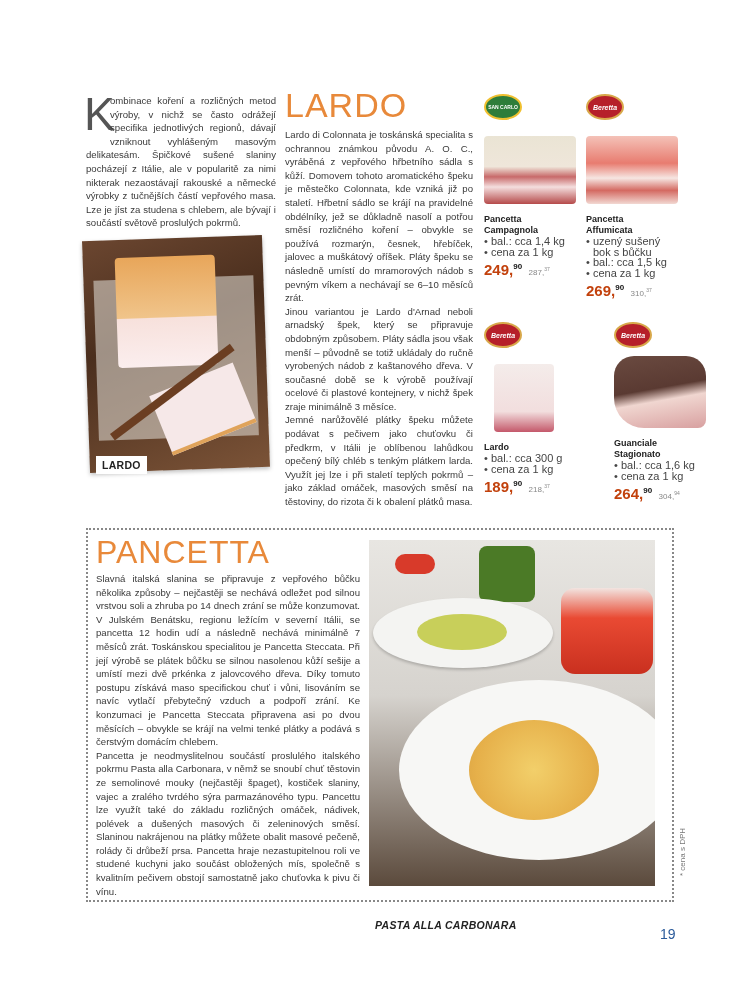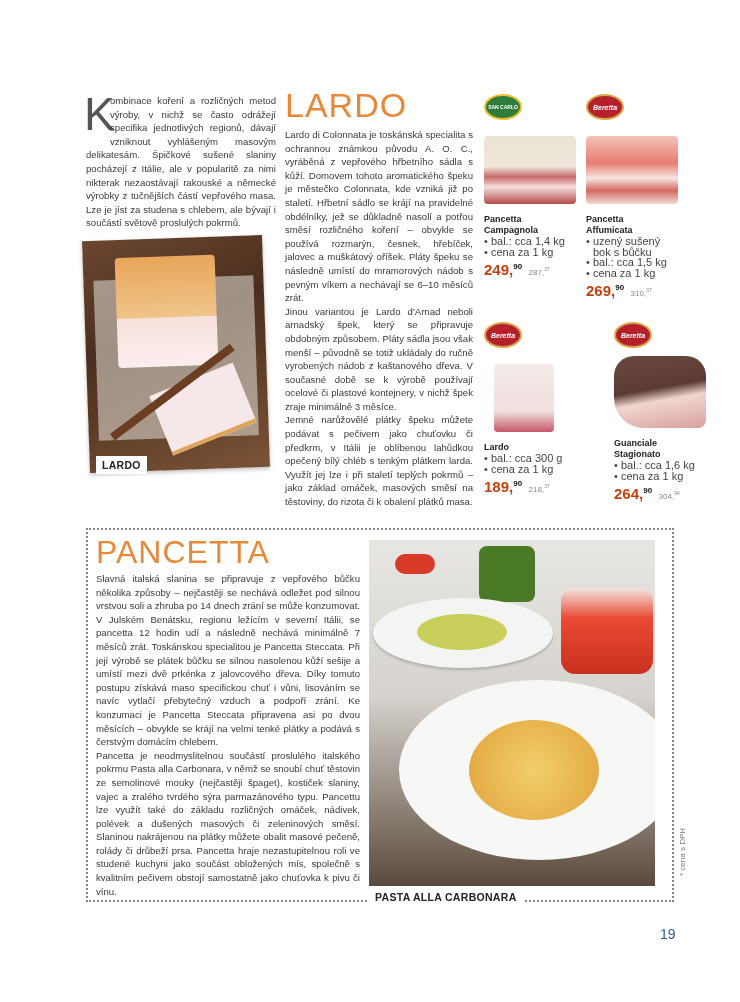--- a/index.html
+++ b/index.html
@@ -34,21 +34,21 @@
   .pancetta-title{left:96px;top:534px;font-size:32px;line-height:36px;}
   .pancetta-text{left:96px;top:572px;width:264px;}
   .photo-pasta{left:369px;top:540px;width:286px;height:346px;background:linear-gradient(180deg,#e8e6e2 0%,#d6d3ce 45%,#5b4a3c 100%);overflow:hidden;}
   .plate1{position:absolute;left:4px;top:58px;width:180px;height:70px;border-radius:50%;background:#f4f4f2;box-shadow:0 2px 3px rgba(0,0,0,.2);}
   .gnocchi{position:absolute;left:48px;top:74px;width:90px;height:36px;border-radius:50%;background:#c8cf5a;}
   .jar-red{position:absolute;left:192px;top:48px;width:92px;height:86px;border-radius:14px;background:linear-gradient(180deg,#f2e4e0 0%,#e94a33 35%,#c9301f 100%);}
   .jar-green{position:absolute;left:110px;top:6px;width:56px;height:56px;border-radius:8px;background:#4b7a26;}
   .tomatoes{position:absolute;left:26px;top:14px;width:40px;height:20px;border-radius:10px;background:#d83a2a;}
   .plate2{position:absolute;left:30px;top:140px;width:280px;height:180px;border-radius:50%;background:#f7f7f5;}
   .spaghetti{position:absolute;left:100px;top:180px;width:130px;height:100px;border-radius:50%;background:radial-gradient(circle,#f2cf6a 0%,#e6b04a 70%,#d8a040 100%);}
-  .cap-pasta{left:369px;top:888px;}
+  .cap-pasta{left:369px;top:916px;font-style:italic;}
   .side-note{position:absolute;left:678px;top:876px;transform:rotate(-90deg);transform-origin:left top;font-size:8px;color:#777;white-space:nowrap;}
   .pagenum{position:absolute;left:660px;top:926px;font-size:14px;color:#2a5a9a;}
 </style>
 </head>
 <body>
 
 <div class="abs bodytext intro">
   <span class="dropcap">K</span>
   <span>ombinace koření a rozličných metod výroby, v nichž se často odrážejí specifika jednotlivých regionů, dávají vzniknout vyhlášeným masovým delikatesám. Špičkové sušené slaniny pocházejí z Itálie, ale v popularitě za nimi nikterak nezaostávají rakouské a německé výrobky z tučnějších částí vepřového masa. Lze je jíst za studena s chlebem, ale bývají i součástí světově proslulých pokrmů.</span>
 </div>

